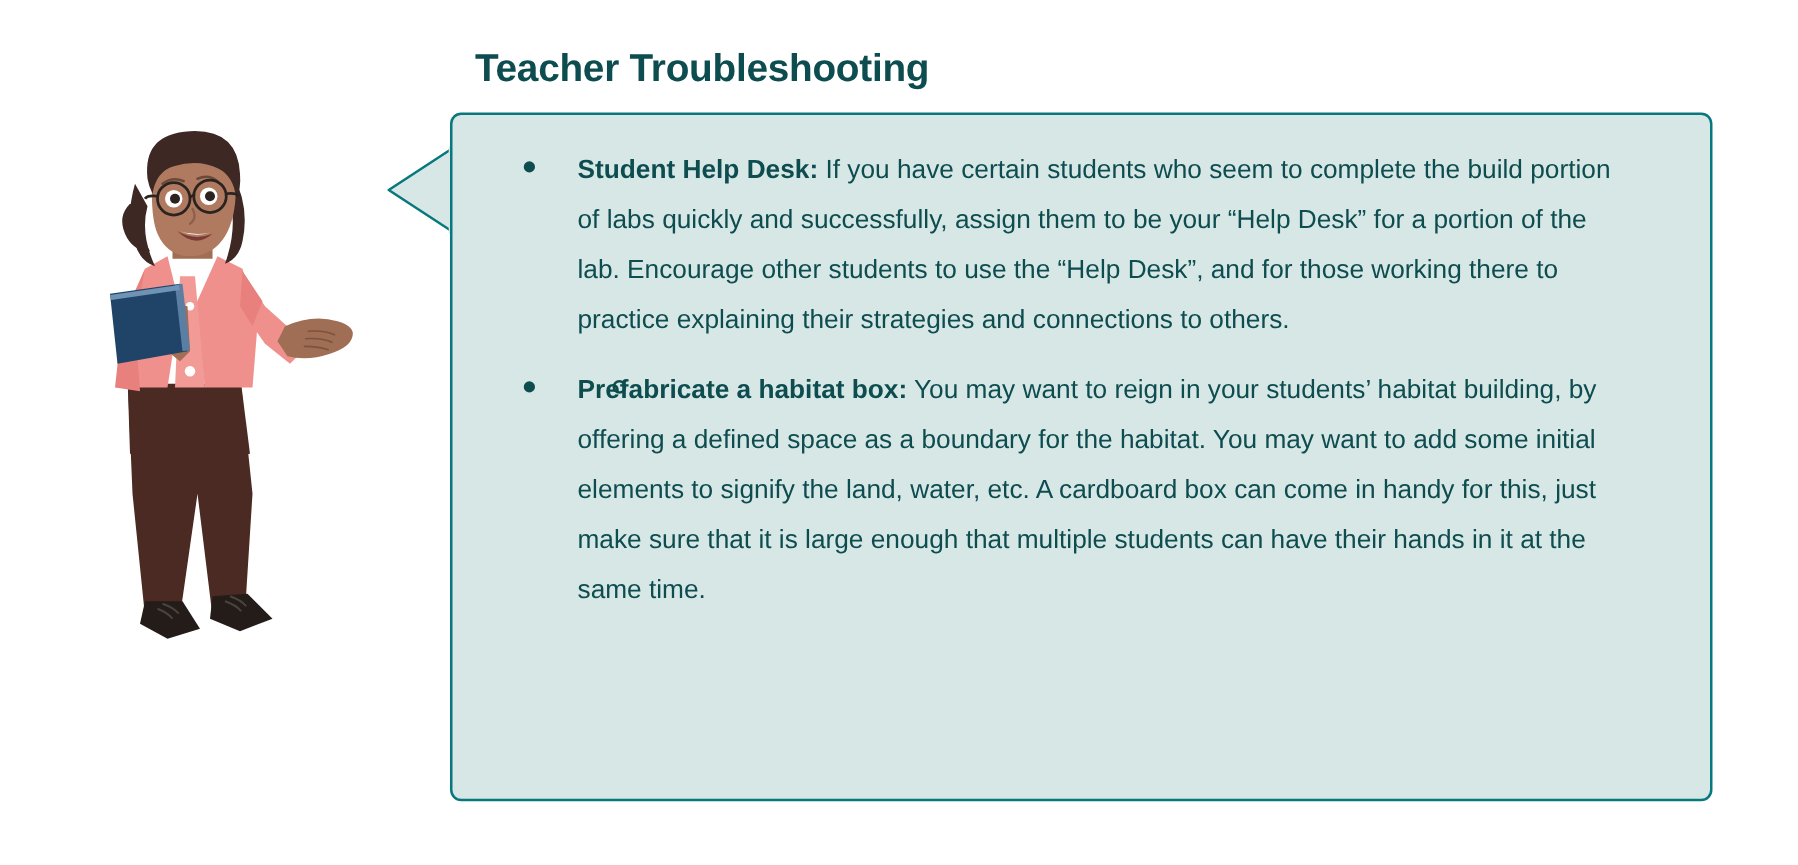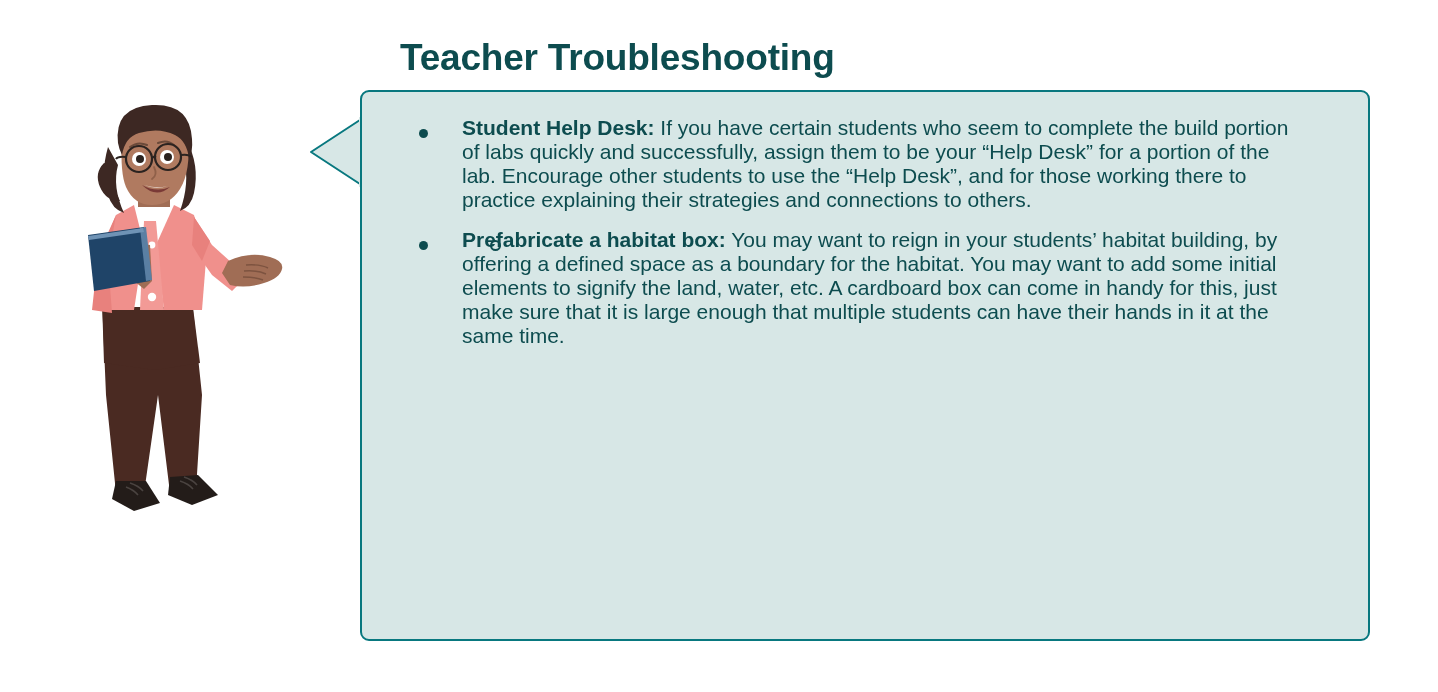--- a/index.html
+++ b/index.html
@@ -20,23 +20,23 @@
     position: absolute;
     left: 60px;
     top: 95px;
     width: 240px;
     height: 450px;
   }
 
   
   #page-title {
     position: absolute;
-    left: 400px;
+    left: 380px;
     top: 37px;
-    font-size: 37px;
+    font-size: 31px;
     font-weight: bold;
     color: #0d4c4f;
     letter-spacing: -0.2px;
     white-space: nowrap;
   }
 
   
   #callout-box {
     position: absolute;
     left: 360px;
@@ -90,21 +90,21 @@
   .bullet-row.sub .bullet-marker {
     left: 128px;
     width: 7px;
     height: 7px;
     background: transparent;
     border: 2px solid #0d4c4f;
     top: 14px;
   }
   .bullet-text {
     font-size: 21px;
-    line-height: 24px;
+    line-height: 40px;
     color: #0d4c4f;
     font-family: "Liberation Sans", sans-serif;
   }
   .bullet-text b {
     font-weight: bold;
   }
 </style>
 </head>
 <body>
 

